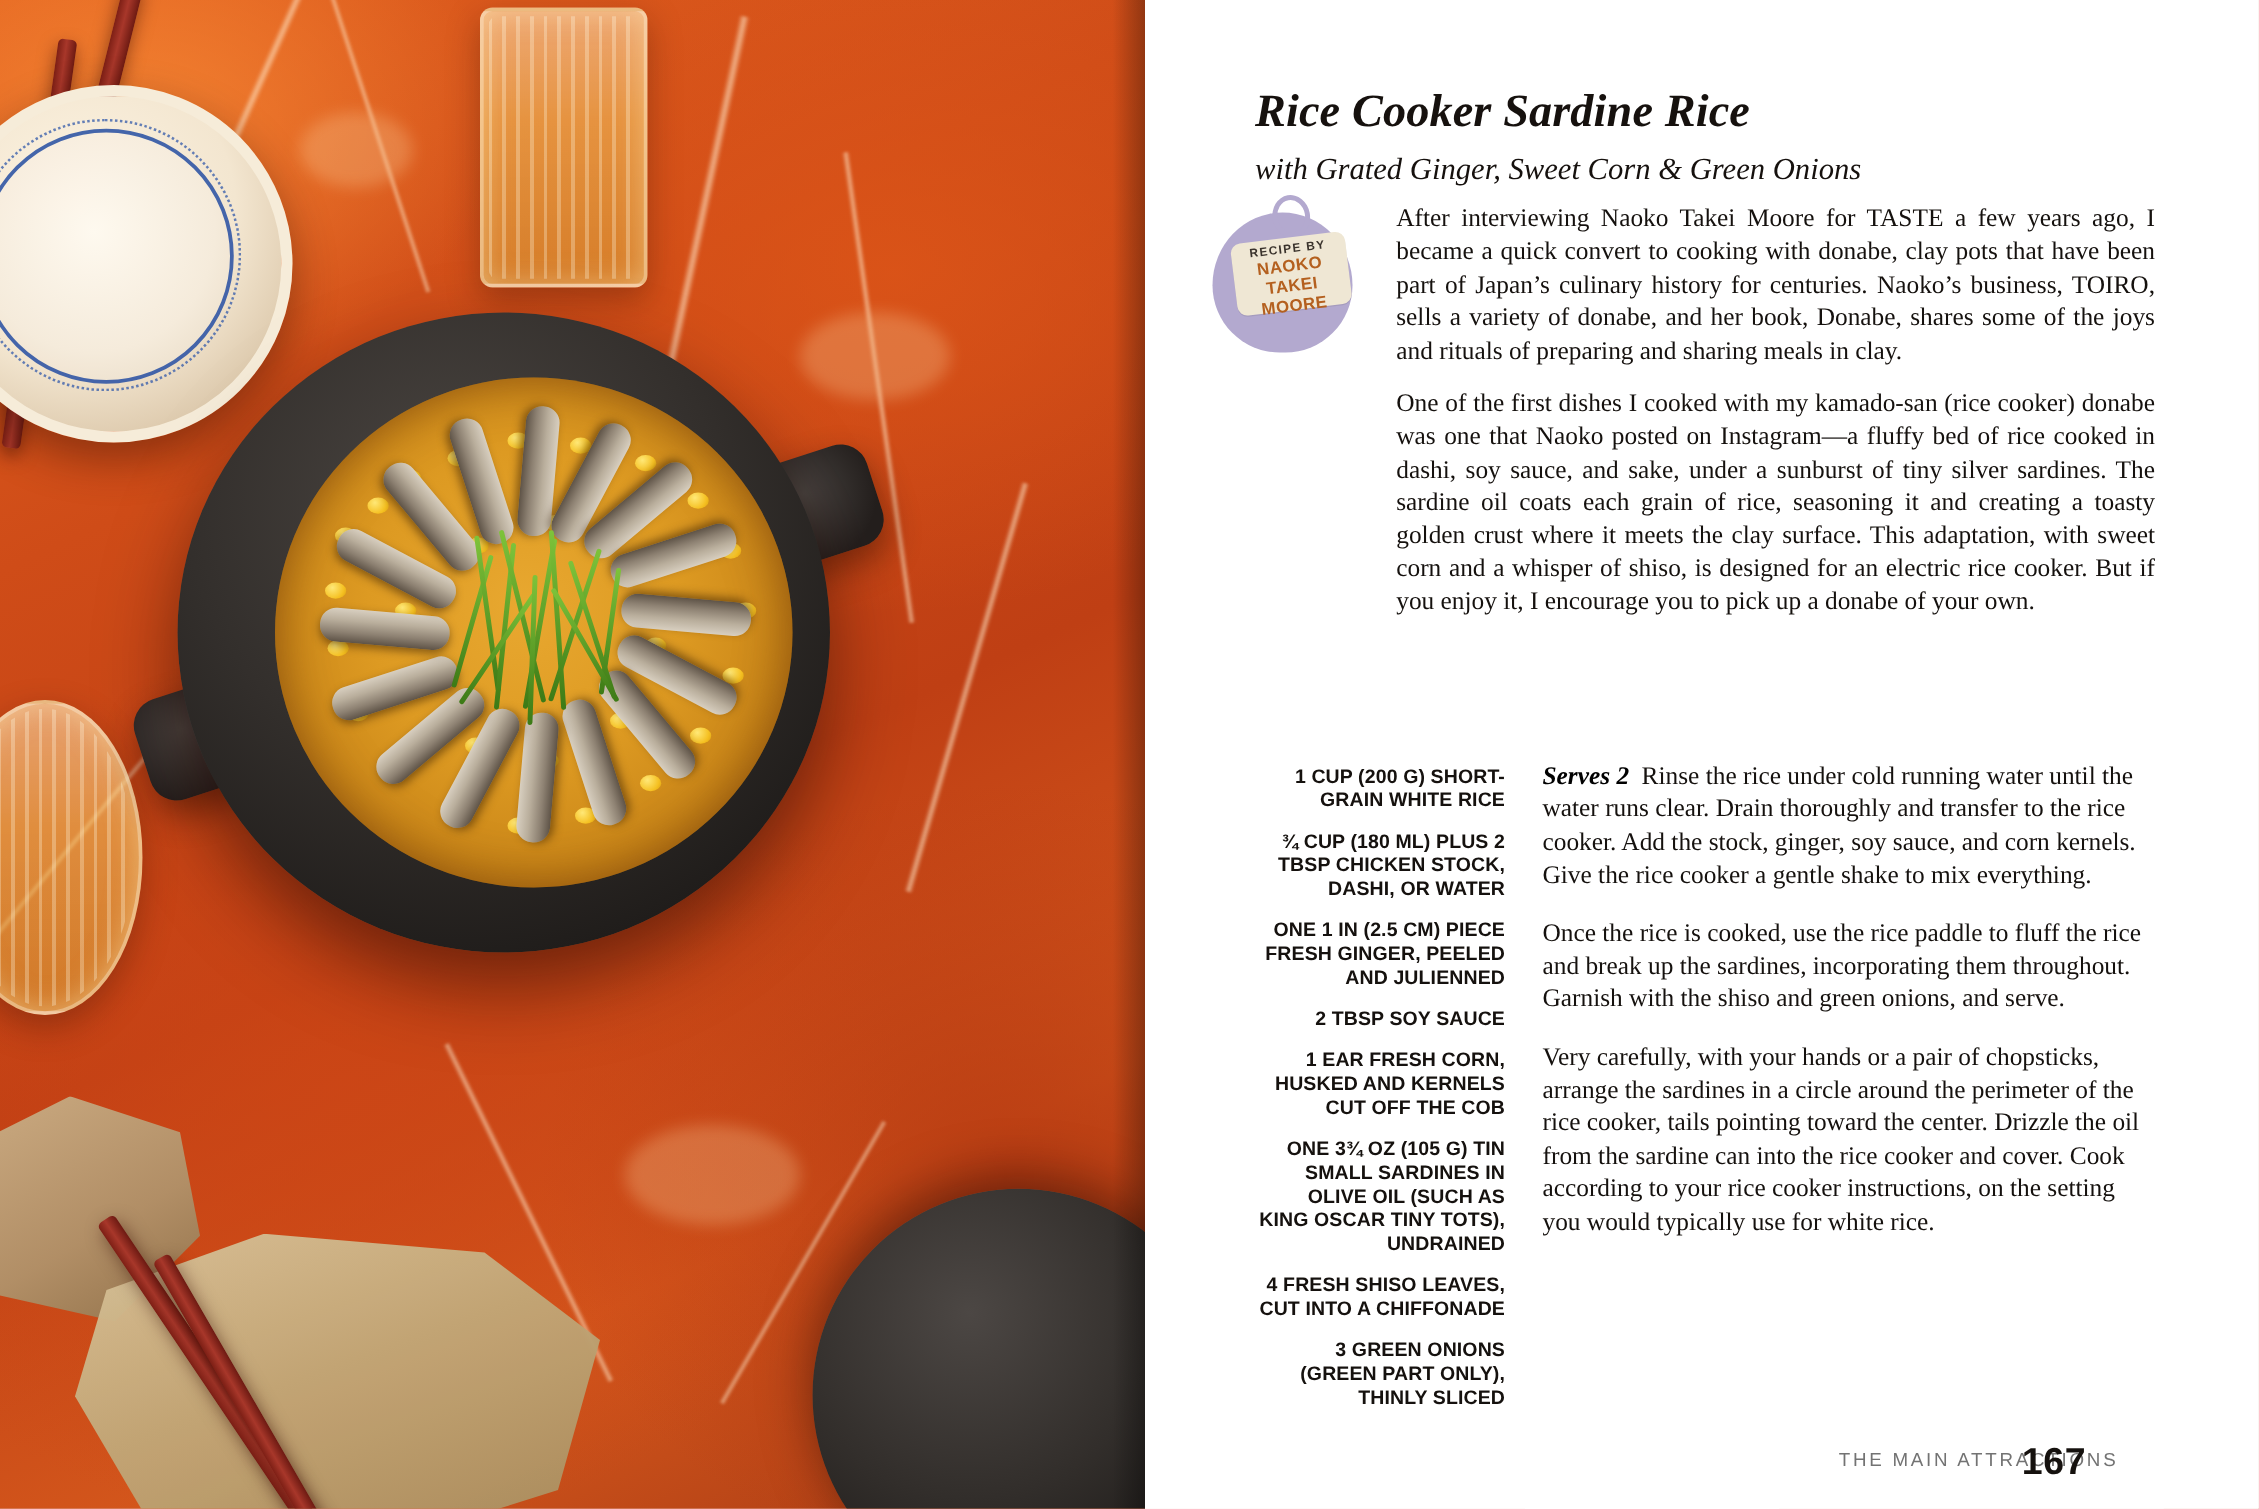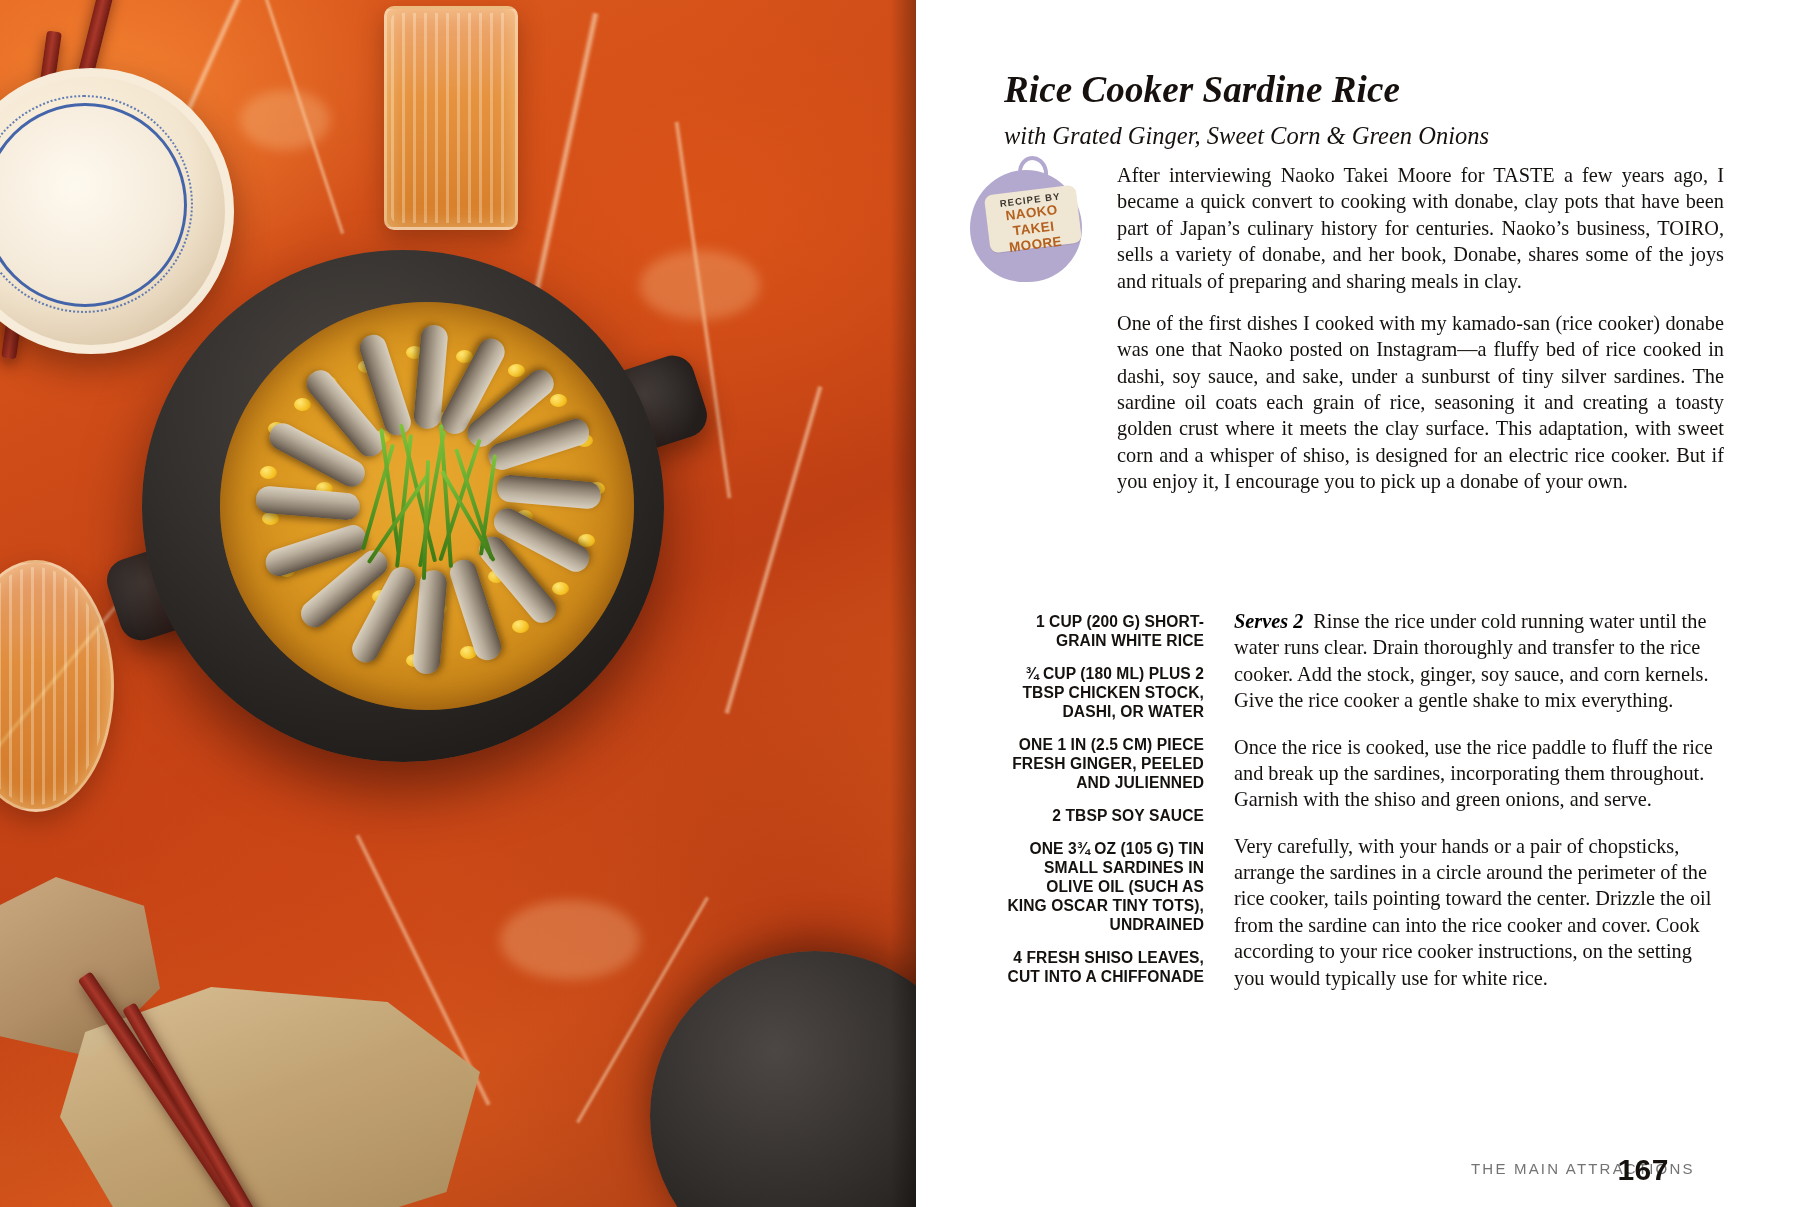--- a/index.html
+++ b/index.html
@@ -487,22 +487,24 @@
       <p>After interviewing Naoko Takei Moore for TASTE a few years ago, I became a quick convert to cooking with donabe, clay pots that have been part of Japan’s culinary history for centuries. Naoko’s business, TOIRO, sells a variety of donabe, and her book, Donabe, shares some of the joys and rituals of preparing and sharing meals in clay.</p>
       <p>One of the first dishes I cooked with my kamado-san (rice cooker) donabe was one that Naoko posted on Instagram—a fluffy bed of rice cooked in dashi, soy sauce, and sake, under a sunburst of tiny silver sardines. The sardine oil coats each grain of rice, seasoning it and creating a toasty golden crust where it meets the clay surface. This adaptation, with sweet corn and a whisper of shiso, is designed for an electric rice cooker. But if you enjoy it, I encourage you to pick up a donabe of your own.</p>
     </div>
 
     <div class="ingredients">
       <ul>
         <li>1 CUP (200 G) SHORT-GRAIN WHITE RICE</li>
         <li>¾ CUP (180 ML) PLUS 2 TBSP CHICKEN STOCK, DASHI, OR WATER</li>
         <li>ONE 1 IN (2.5 CM) PIECE FRESH GINGER, PEELED AND JULIENNED</li>
         <li>2 TBSP SOY SAUCE</li>
+        <li>1 EAR FRESH CORN, HUSKED AND KERNELS CUT OFF THE COB</li>
         <li>ONE 3¾ OZ (105 G) TIN SMALL SARDINES IN OLIVE OIL (SUCH AS KING OSCAR TINY TOTS), UNDRAINED</li>
         <li>4 FRESH SHISO LEAVES, CUT INTO A CHIFFONADE</li>
+        <li>3 GREEN ONIONS (GREEN PART ONLY), THINLY SLICED</li>
       </ul>
     </div>
 
     <div class="method">
       <p><span class="serves">Serves 2</span><span>Rinse the rice under cold running water until the water runs clear. Drain thoroughly and transfer to the rice cooker. Add the stock, ginger, soy sauce, and corn kernels. Give the rice cooker a gentle shake to mix everything.</span></p>
       <p>Once the rice is cooked, use the rice paddle to fluff the rice and break up the sardines, incorporating them throughout. Garnish with the shiso and green onions, and serve.</p>
       <p>Very carefully, with your hands or a pair of chopsticks, arrange the sardines in a circle around the perimeter of the rice cooker, tails pointing toward the center. Drizzle the oil from the sardine can into the rice cooker and cover. Cook according to your rice cooker instructions, on the setting you would typically use for white rice.</p>
     </div>
 
     <div class="footer-chapter">THE MAIN ATTRACTIONS</div>

